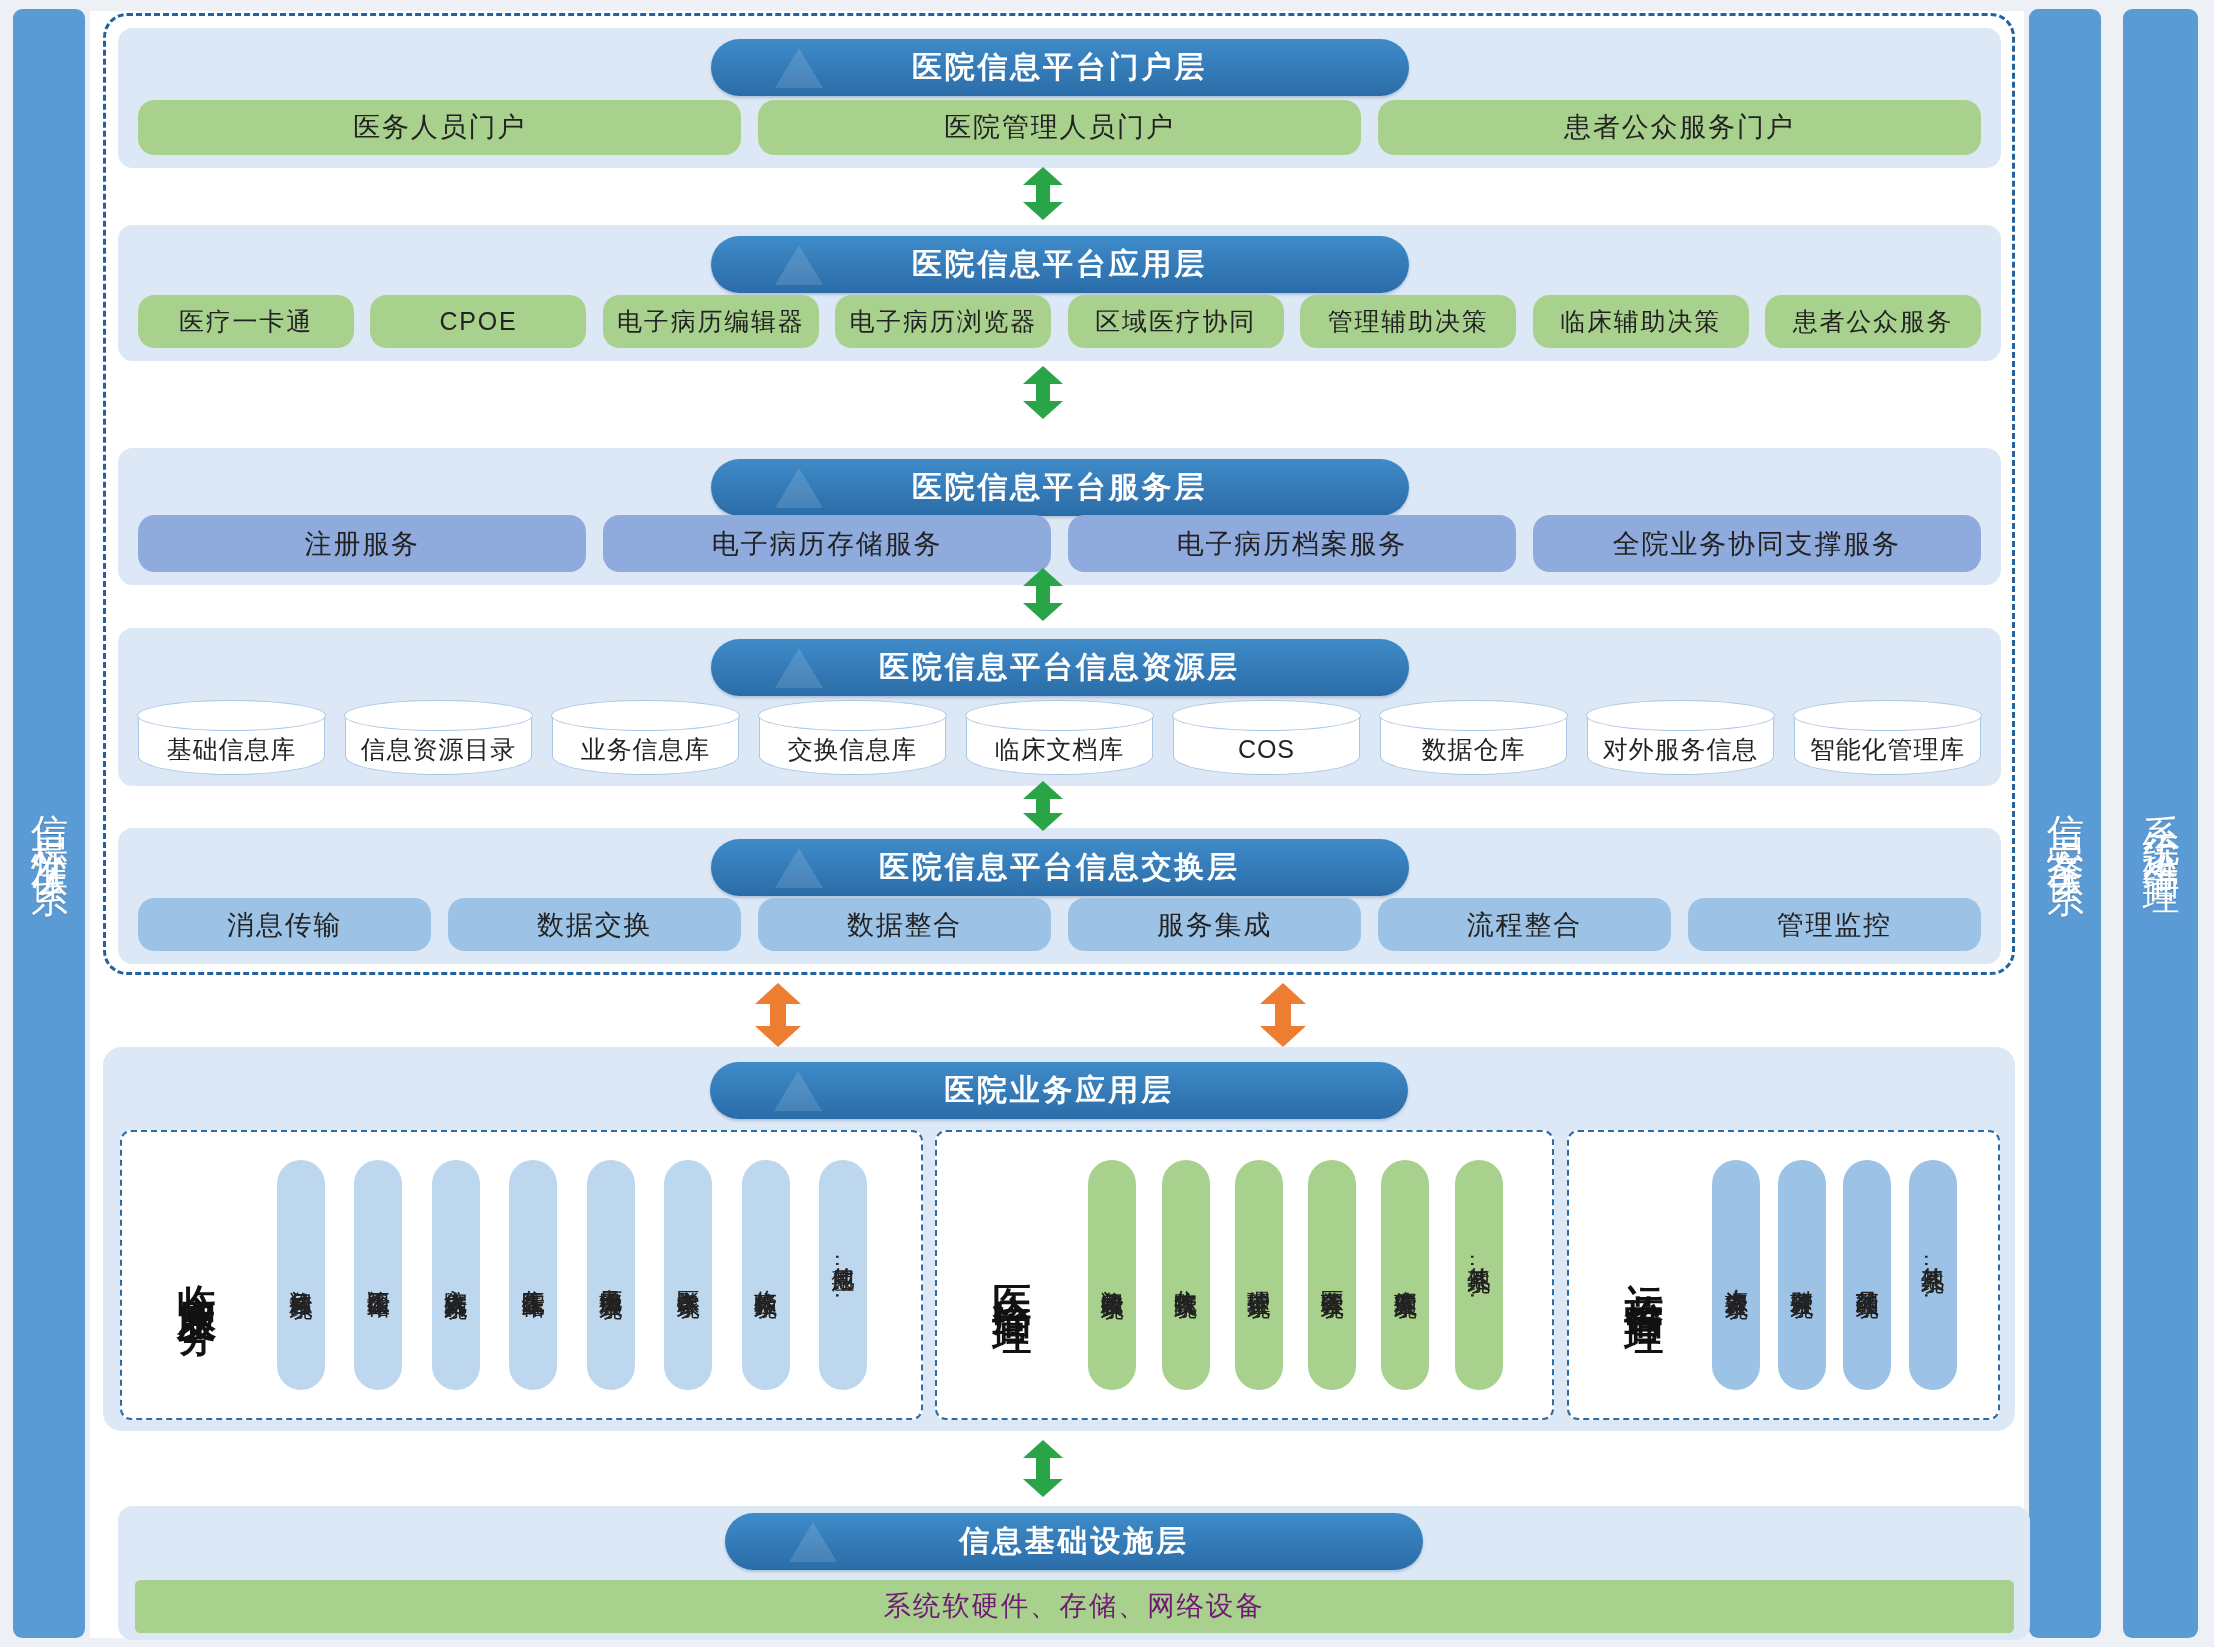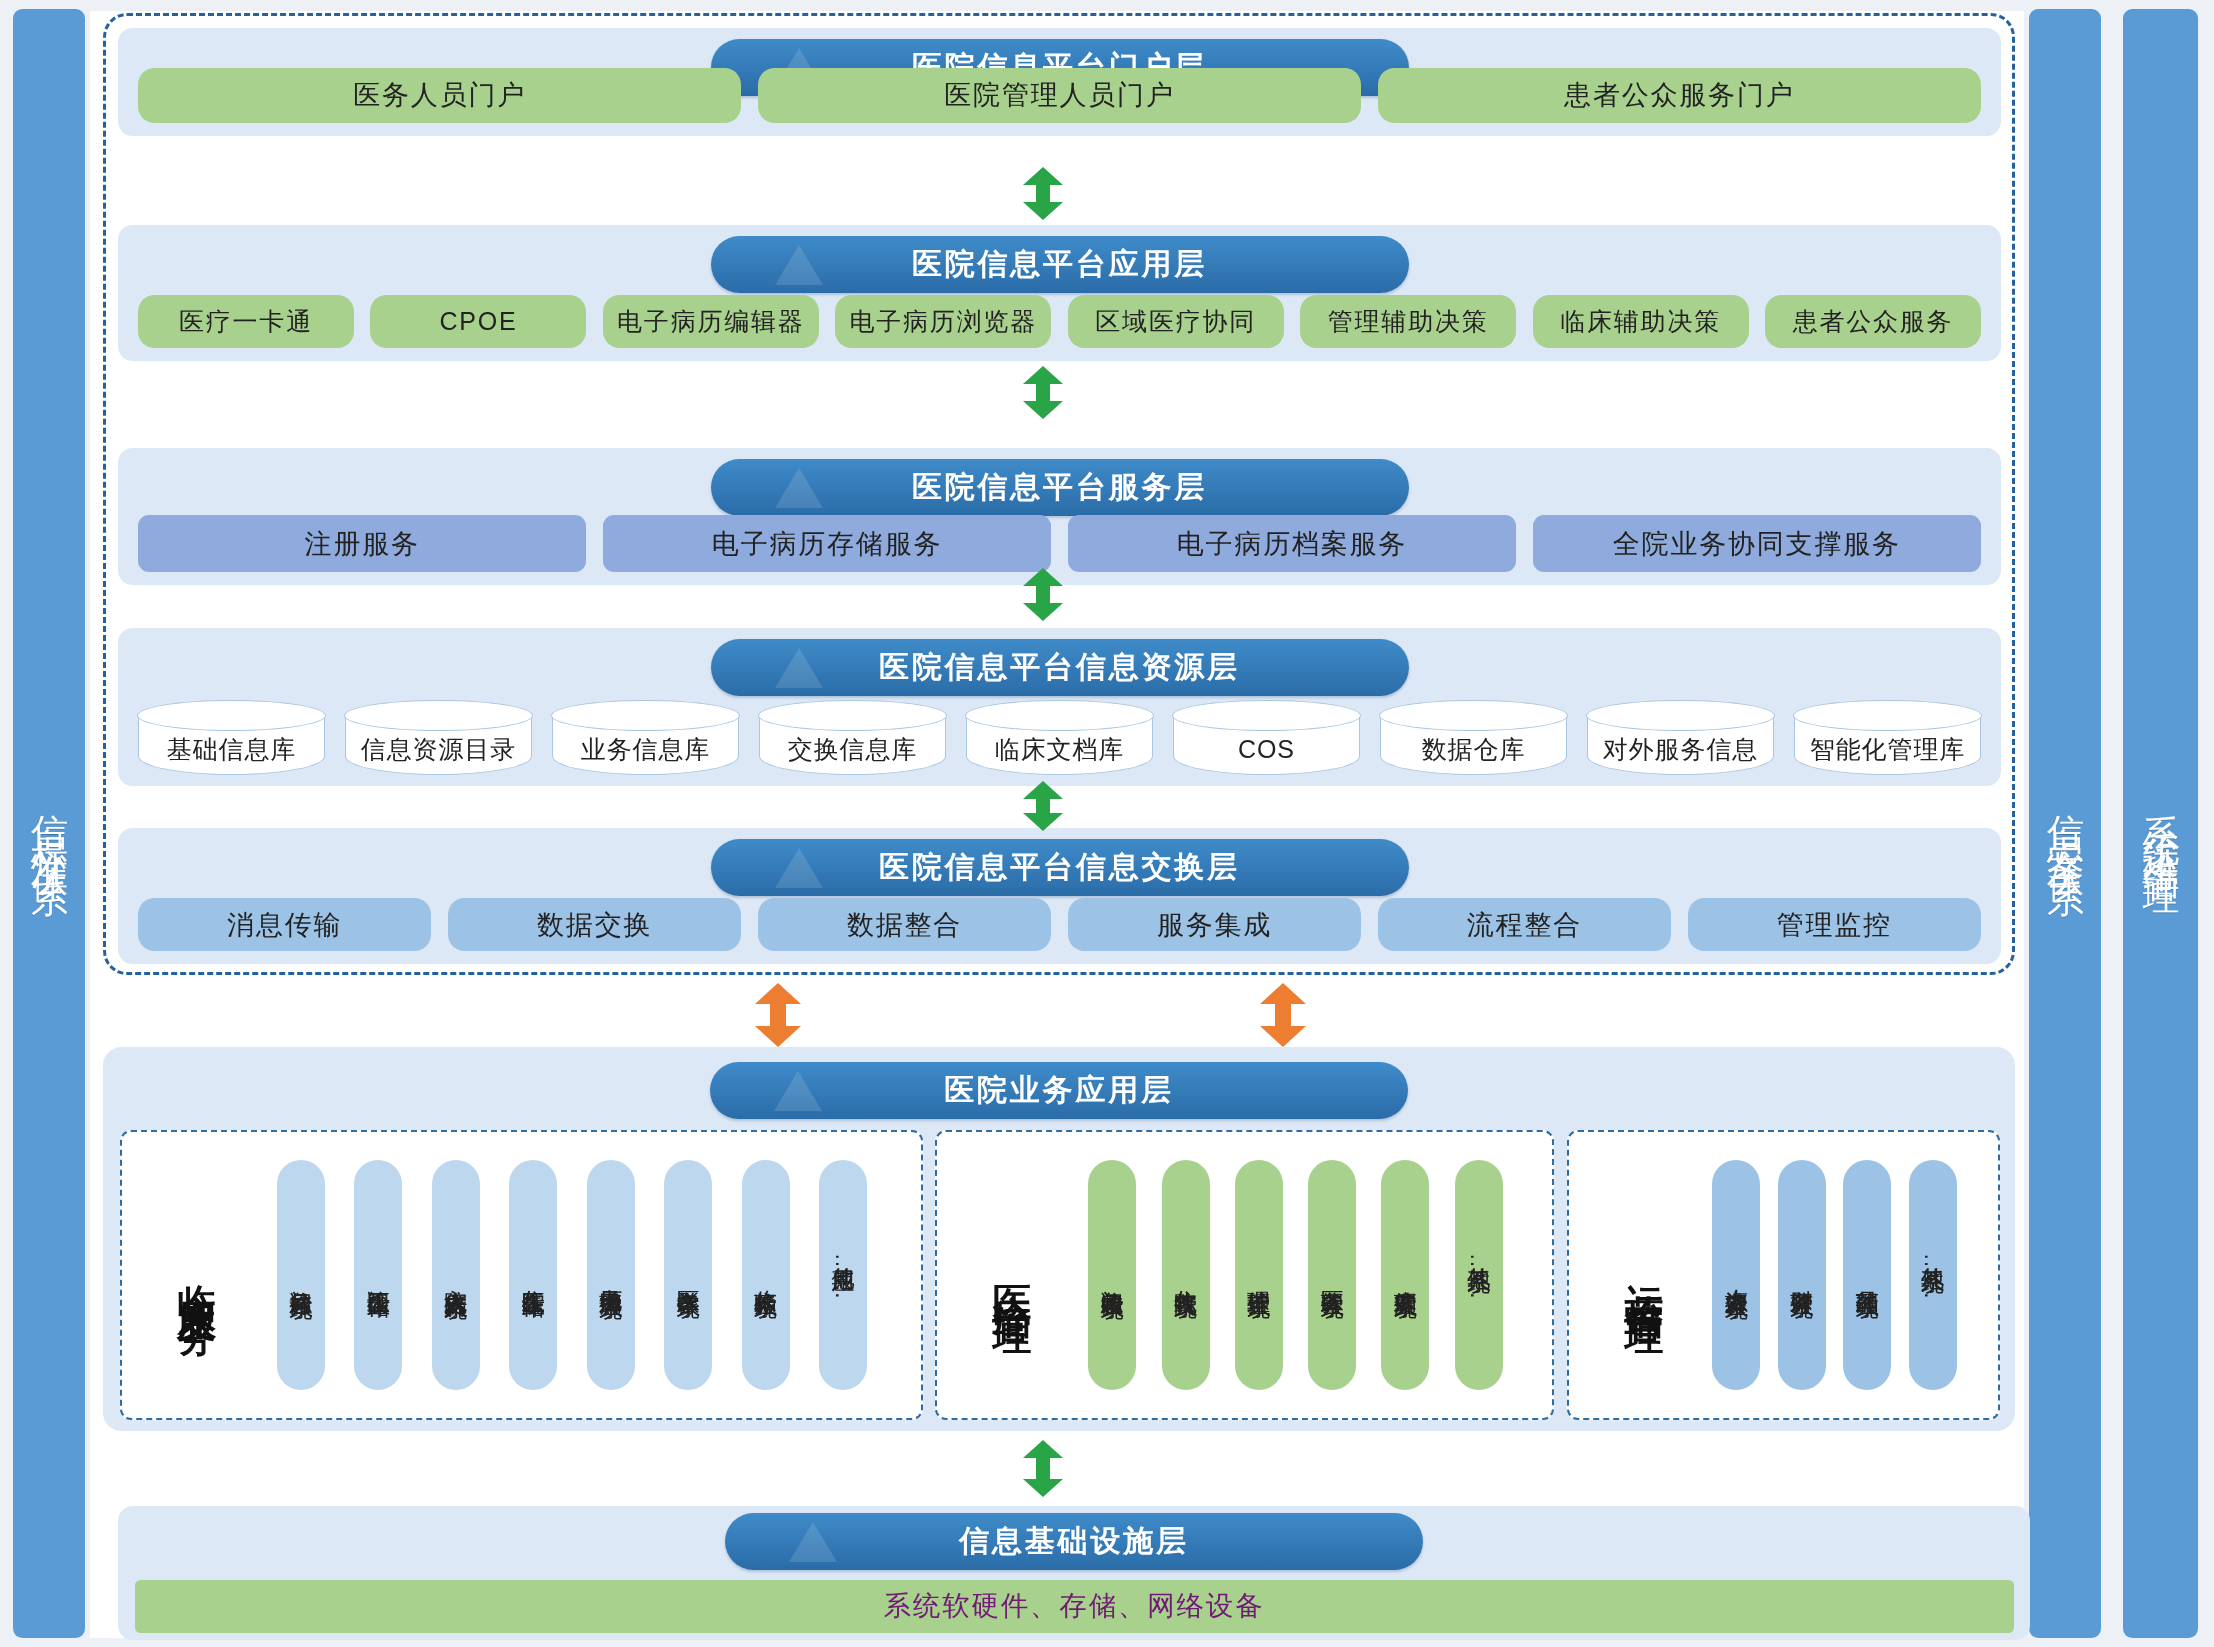--- a/index.html
+++ b/index.html
@@ -30,21 +30,21 @@
   .platform-box {
     position:absolute; left:103px; top:13px; width:1912px; height:962px;
     border:3.7px dashed #24629f; border-radius:24px; background:transparent;
   }
 
   
   .band {
     position:absolute; left:118px; width:1883px;
     background:#dce8f5; border-radius:14.7px;
   }
-  .band-portal   { top:27.5px;  height:108px; }
+  .band-portal   { top:27.5px;  height:140px; }
   .band-app      { top:225px; height:136px; }
   .band-service  { top:448px; height:137px; }
   .band-resource { top:628px; height:158px; }
   .band-exchange { top:828px; height:136px; }
 
   .title-pill {
     position:absolute; left:50%; transform:translateX(-50%); top:11px;
     width:698px; height:57px; border-radius:28.5px;
     background:linear-gradient(#3f8bc9,#2a6ca8);
     box-shadow:0 1.8px 2.8px rgba(30,70,120,.25);
@@ -62,21 +62,21 @@
     position:absolute; left:20px; right:20px; bottom:13px;
     display:flex; gap:16.5px;
   }
   .pill {
     flex:1; height:55px; border-radius:16.5px;
     display:flex; align-items:center; justify-content:center;
     font-size:27px; color:#222; letter-spacing:1.8px;
   }
   .pill.g    { background:#a9d18e; }
   .pill.sm   { height:53px; font-size:25px;margin-top:19px; }
-  .pill.peri { background:#8faadc; height:57px;border-radius:11px; }
+  .pill.peri { background:#8faadc; height:57px; }
   .pill.lb   { background:#9cc2e5; height:53px; }
 
   
   .cyl-row { position:absolute; left:20px; right:20px; bottom:11px; display:flex; gap:20px; }
   .cyl {
     position:relative; flex:1; height:61px; margin-top:20px;
     background:#ffffff; border:1.8px solid #a9c6e3; border-top:none;
     border-radius:0 0 110px 110px / 0 0 22px 22px;
     display:flex; align-items:center; justify-content:center;
   }

